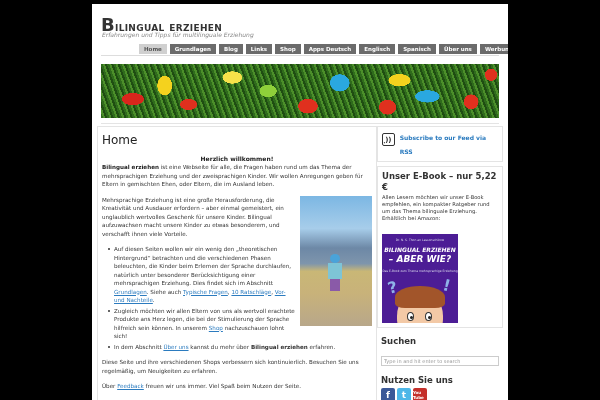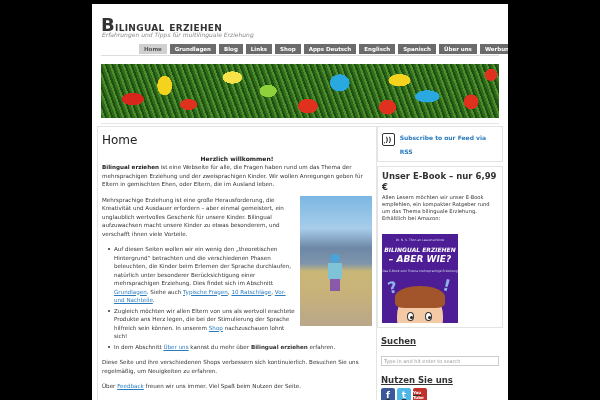--- a/index.html
+++ b/index.html
@@ -99,21 +99,21 @@
     .book .face { position: absolute; left: 15px; top: 56px; width: 46px; height: 52px; border-radius: 50% 50% 45% 45%; background: #f3c9a6; }
     .book .hair { position: absolute; left: 13px; top: 52px; width: 50px; height: 22px; border-radius: 50% 50% 20% 20%; background: #a2552a; }
     .book .eye { position: absolute; top: 78px; width: 7px; height: 9px; border-radius: 50%; background: #fff; border: 1px solid #333; }
     .book .eye::after { content: ""; position: absolute; left: 2px; top: 3px; width: 3px; height: 3px; border-radius: 50%; background: #222; }
     .book .mouth { position: absolute; left: 32px; top: 95px; width: 12px; height: 5px; border-radius: 0 0 8px 8px; background: #9a2b2b; }
     .search-input {
       width: 100%; height: 10px; border: 1px solid #ccc; font-size: 5px; color: #888; padding: 1px 2px;
       font-family: "DejaVu Sans", sans-serif; margin-top: 1px;
     }
     .search-input::placeholder { color: #999; }
-    .plain { padding: 4px 4px; text-decoration: underline; }
+    .plain { padding: 4px 4px; }
     .social { display: flex; gap: 2px; margin-top: 2px; }
     .social-icon { width: 14px; height: 14px; border-radius: 2px; color: #fff; font-weight: bold; font-size: 9px; display: flex; align-items: center; justify-content: center; cursor: pointer; }
     .fb { background: #3b5998; }
     .tw { background: #4db7e8; }
     .yt { background: #c4302b; font-size: 4px; }
   </style>
 </head>
 <body>
 
 <div class="page">
@@ -171,21 +171,21 @@
     </p>
   </div>
 
   <div class="sidebar">
     <div class="widget rss">
       <div class="rss-icon">ฺ))</div>
       <div class="rss-link">Subscribe to our Feed via RSS</div>
     </div>
 
     <div class="widget">
-      <div class="w-title">Unser E-Book – nur 6,99 €</div>
+      <div class="w-title">Unser E-Book – nur 5,22 €</div>
       <div class="w-text">Allen Lesern möchten wir unser E-Book empfehlen, ein kompakter Ratgeber rund um das Thema bilinguale Erziehung. Erhältlich bei Amazon:</div>
       <div class="book">
         <div class="author">Dr. N. S. Thon an Lassonschikow</div>
         <div class="t1">BILINGUAL ERZIEHEN</div>
         <div class="t2">– ABER WIE?</div>
         <div class="sub">Das E-Book zum Thema mehrsprachige Erziehung</div>
         <div class="qmark">?</div>
         <div class="excl">!</div>
         <div class="face"></div>
         <div class="hair"></div>

